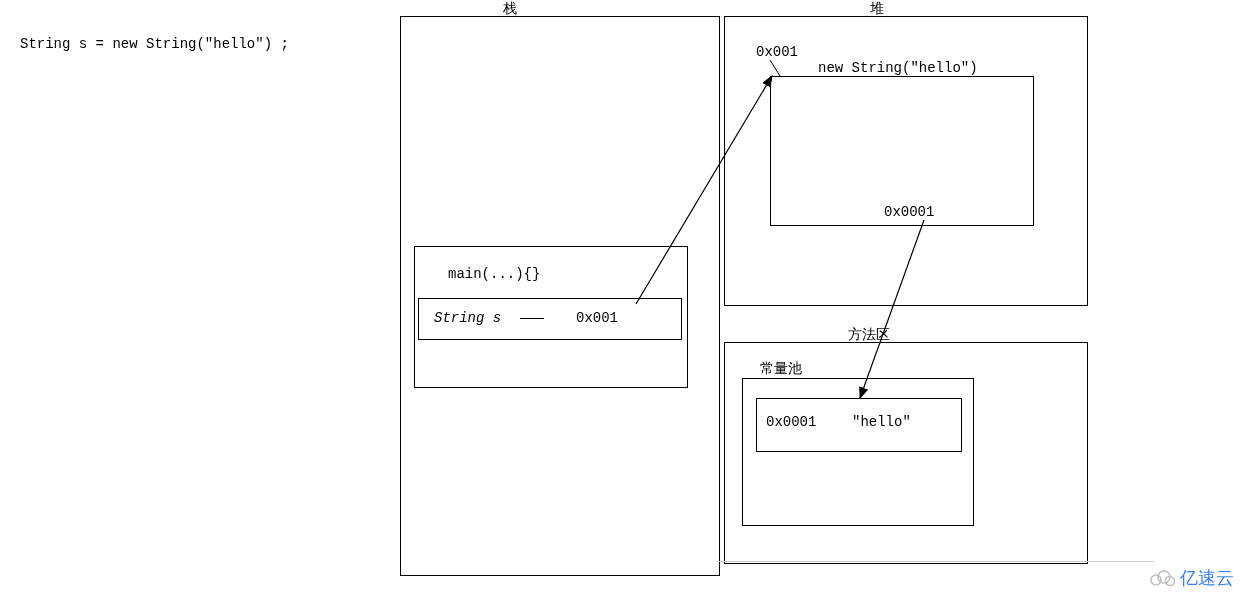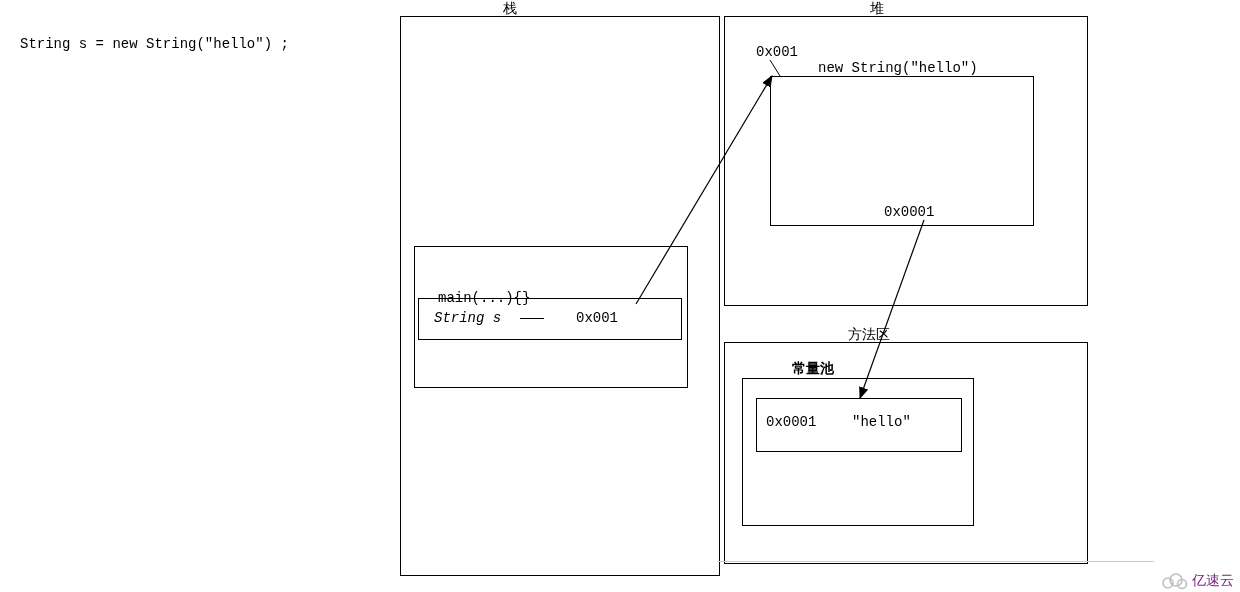--- a/index.html
+++ b/index.html
@@ -21,54 +21,54 @@
     position: absolute;
     left: 0; top: 0;
     width: 1240px; height: 592px;
     pointer-events: none;
   }
   .watermark {
     position: absolute;
     right: 6px;
     bottom: 2px;
     font-family: sans-serif;
-    font-size: 14px;
-    color: #701a75;
+    font-size: 18px;
+    color: #3b82f6;
     display: flex;
     align-items: center;
     gap: 4px;
   }
   .watermark svg { display: block; }
 </style>
 </head>
 <body>
 
 <div class="abs label" style="left:20px; top:36px;">String s = new String("hello") ;</div>
 
 <div class="abs cn label" style="left:503px; top:0px;">栈</div>
 <div class="abs box" style="left:400px; top:16px; width:318px; height:558px;"></div>
 
 <div class="abs box" style="left:414px; top:246px; width:272px; height:140px;"></div>
-<div class="abs label" style="left:438px; top:266px;margin-top:24px;">main(...){}</div>
+<div class="abs label" style="left:448px; top:266px;">main(...){}</div>
 <div class="abs box" style="left:418px; top:298px; width:262px; height:40px;"></div>
 <div class="abs label" style="left:434px; top:310px;font-style:italic;">String s</div>
 <div class="abs label" style="left:576px; top:310px;">0x001</div>
 
 <div class="abs" style="left:520px; top:318px; width:24px; height:0; border-top:1px solid #000;"></div>
 
 <div class="abs cn label" style="left:870px; top:0px;">堆</div>
 <div class="abs box" style="left:724px; top:16px; width:362px; height:288px;"></div>
 <div class="abs label" style="left:756px; top:44px;">0x001</div>
 <div class="abs label" style="left:818px; top:60px;">new String("hello")</div>
 <div class="abs box" style="left:770px; top:76px; width:262px; height:148px;"></div>
 <div class="abs label" style="left:884px; top:204px;">0x0001</div>
 
 <div class="abs cn label" style="left:848px; top:326px;">方法区</div>
 <div class="abs box" style="left:724px; top:342px; width:362px; height:220px;"></div>
-<div class="abs cn label" style="left:792px; top:360px;font-weight:bold;">常量池</div>
+<div class="abs cn label" style="left:760px; top:360px;">常量池</div>
 <div class="abs box" style="left:742px; top:378px; width:230px; height:146px;"></div>
 <div class="abs box" style="left:756px; top:398px; width:204px; height:52px;"></div>
 <div class="abs label" style="left:766px; top:414px;">0x0001</div>
 <div class="abs label" style="left:852px; top:414px;">"hello"</div>
 
 <div class="abs" style="left:718px; top:561px; width:436px; height:0; border-top:1px solid #ccc;"></div>
 
 <svg class="arrows">
   <defs>
     <marker id="arrowhead" markerWidth="10" markerHeight="8" refX="9" refY="4" orient="auto">

